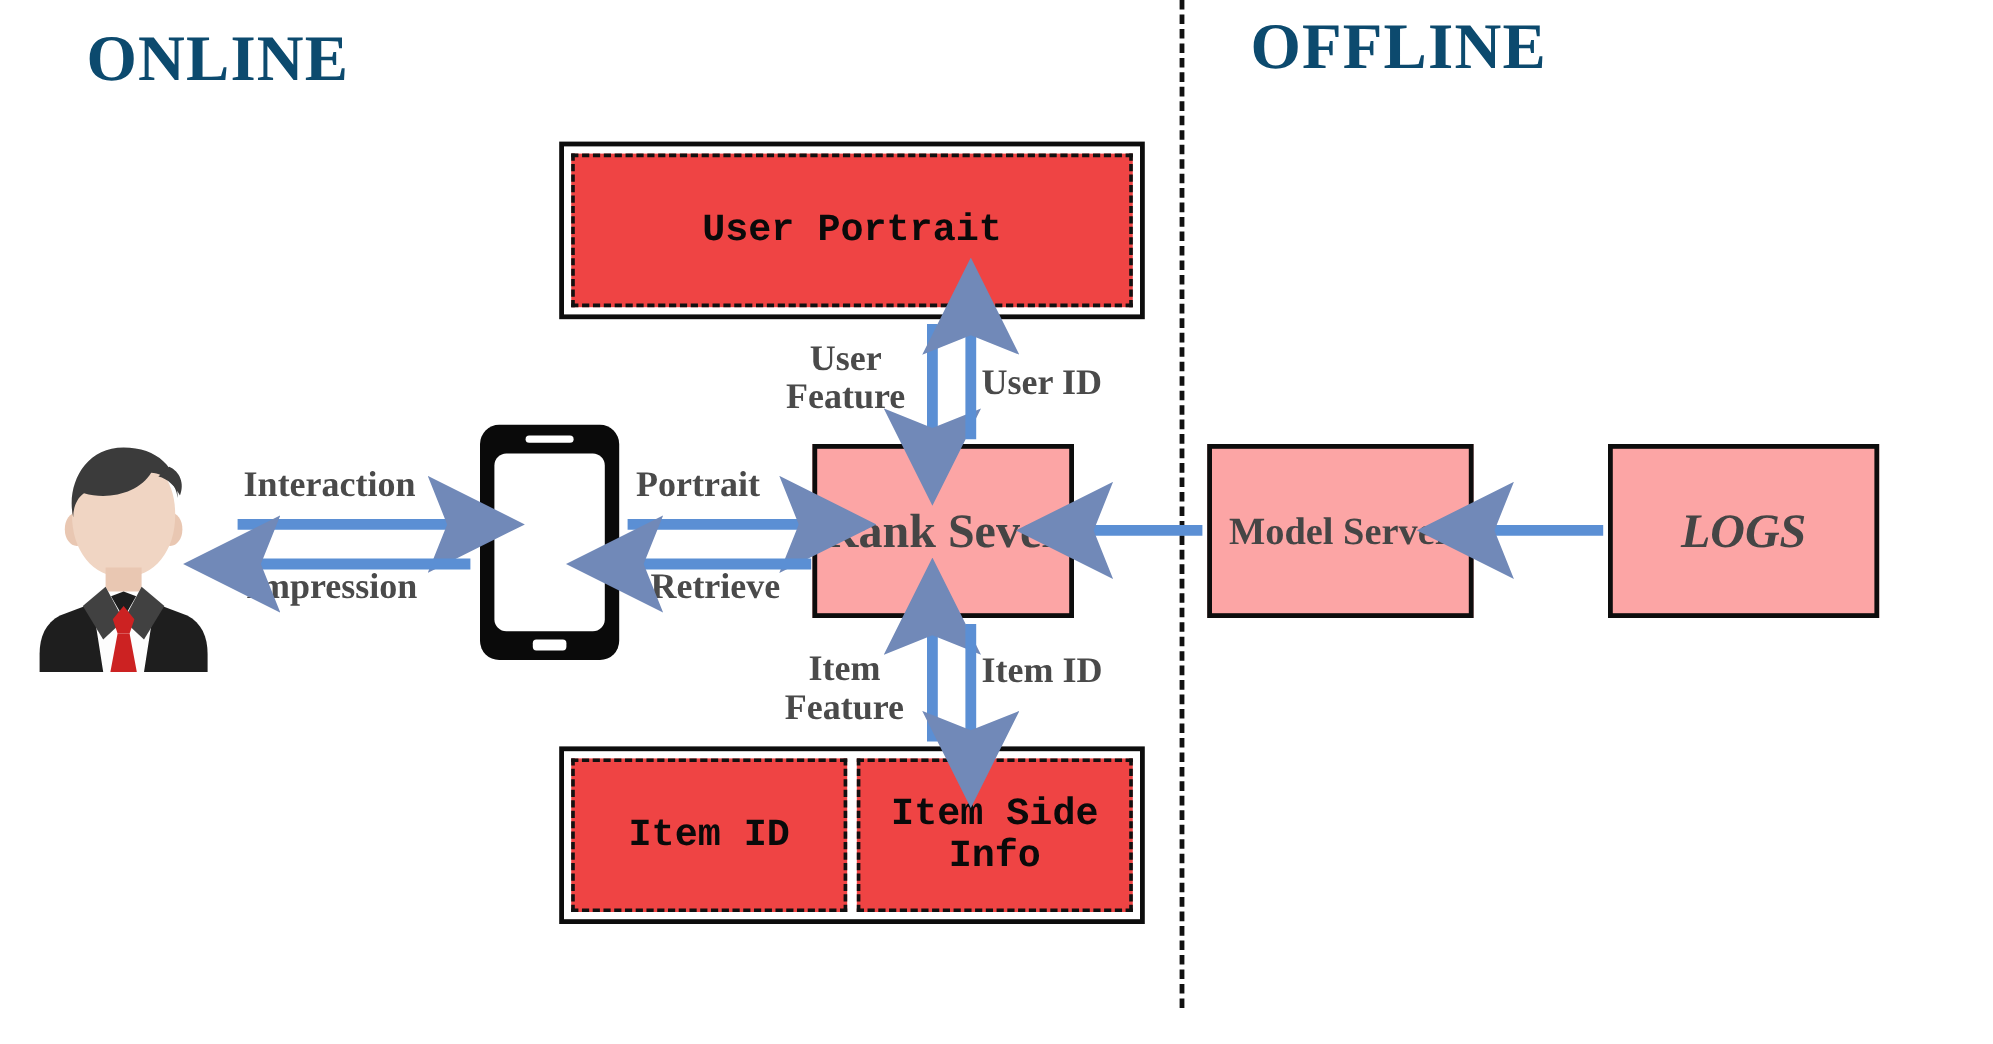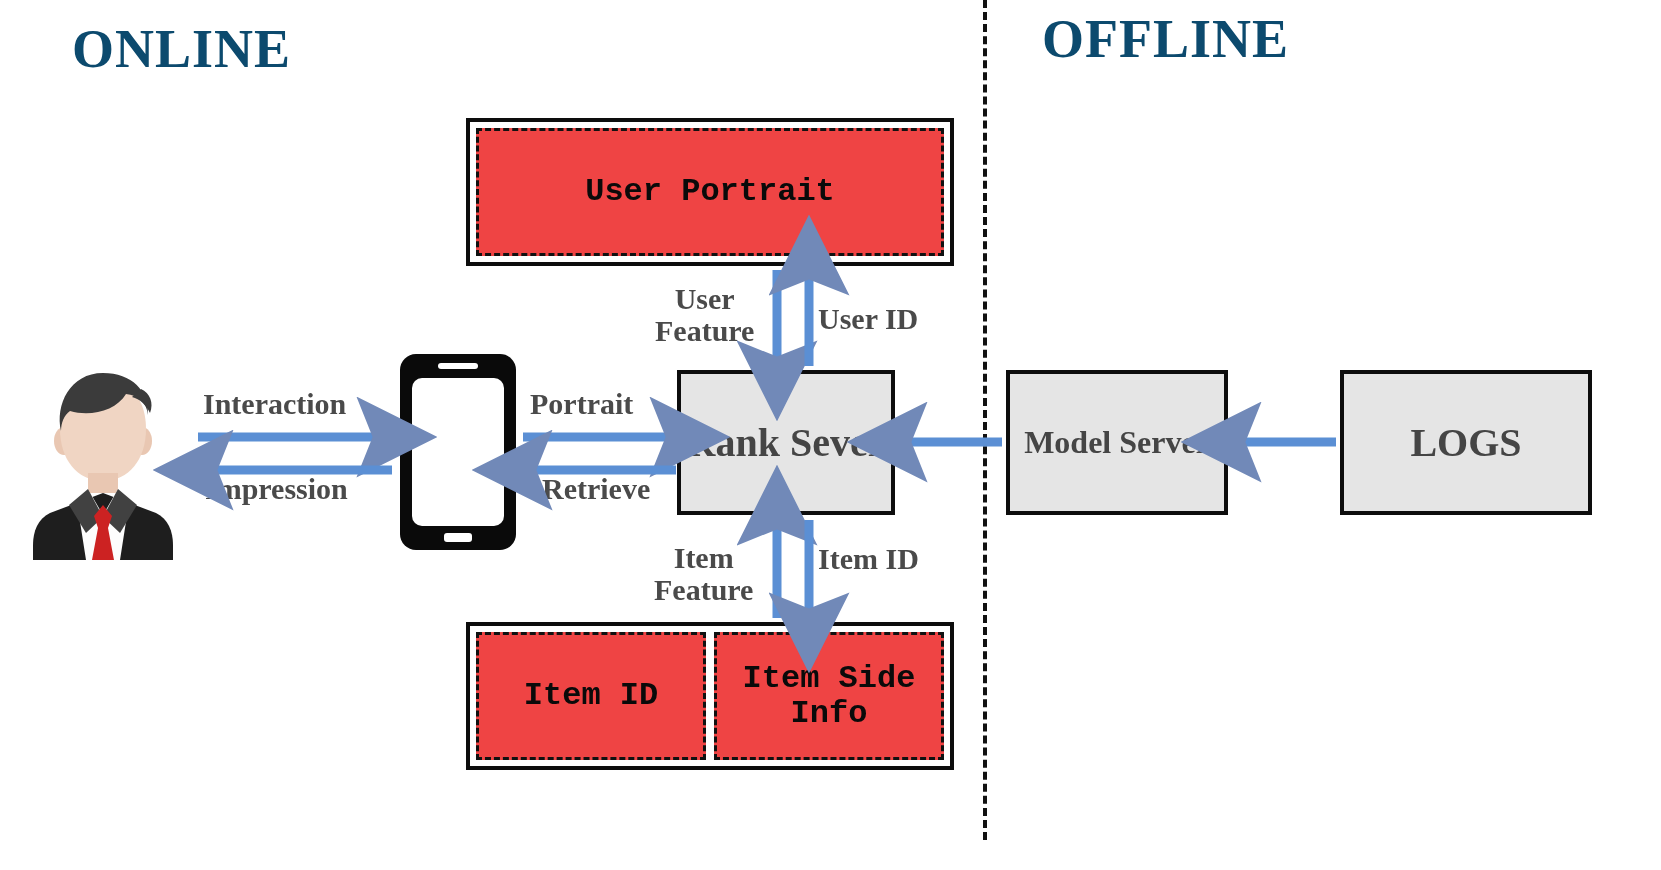--- a/index.html
+++ b/index.html
@@ -41,21 +41,21 @@
     width: 0px;
     height: 840px;
     border-left: 4px dashed #111111;
   }
 
   
   .solid-box {
     position: absolute;
     box-sizing: border-box;
     border: 4px solid #0d0d0d;
-    background: #e5e5e5;
+    background: #fca5a5;
     display: flex;
     align-items: center;
     justify-content: center;
     text-align: center;
     font-family: "Liberation Serif", "DejaVu Serif", serif;
     font-weight: bold;
     color: #454545;
     line-height: 1.08;
   }
 
@@ -64,22 +64,23 @@
     width: 218px; height: 145px;
     font-size: 40px;
   }
   #box-model-server {
     left: 1006px; top: 370px;
     width: 222px; height: 145px;
     font-size: 32px;
   }
   #box-logs {
     left: 1340px; top: 370px;
-    width: 252px; height: 145px;
+    width: 226px; height: 145px;
     font-size: 40px;
+    font-style: italic;
   }
 
   
   .store-box {
     position: absolute;
     box-sizing: border-box;
     border: 4px solid #0d0d0d;
     background: #ffffff;
     padding: 6px;
     display: flex;

